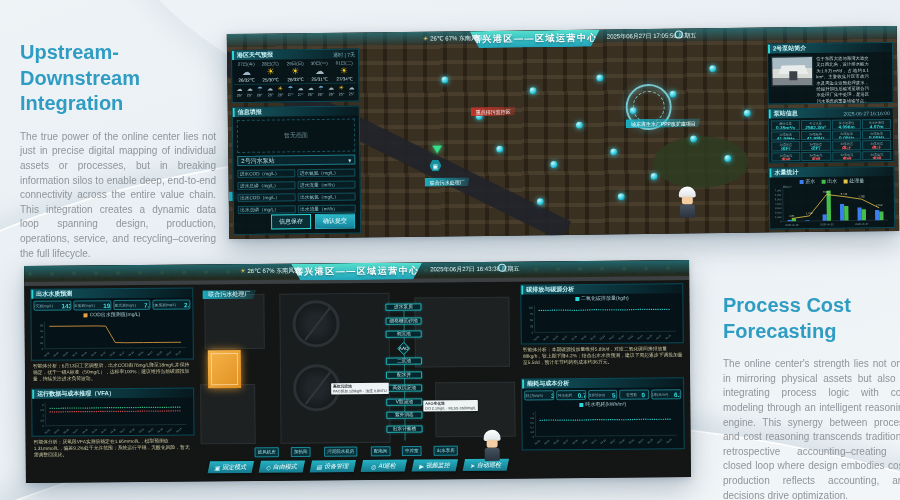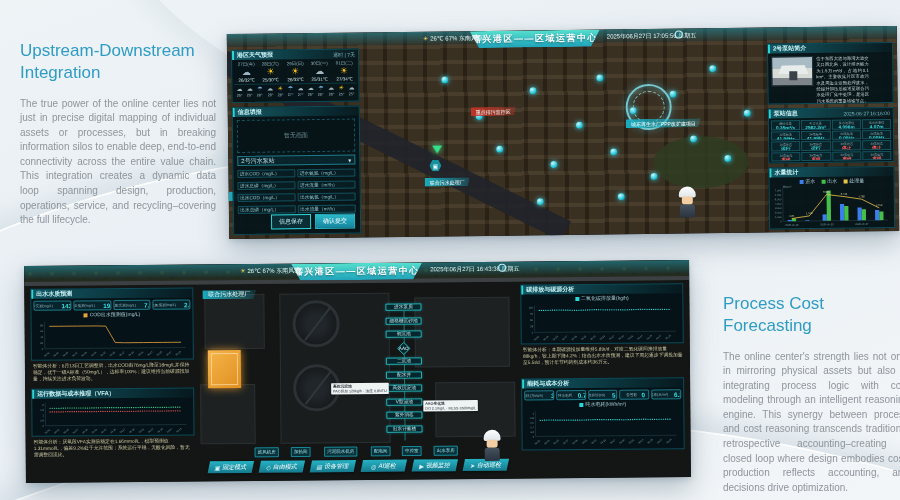--- a/index.html
+++ b/index.html
@@ -5,21 +5,21 @@
   *{margin:0;padding:0;box-sizing:border-box}
   html,body{width:900px;height:500px;overflow:hidden}
   body{font-family:"Liberation Sans","DejaVu Sans",sans-serif;background:linear-gradient(160deg,#eef3f6 0%,#e9eff4 40%,#f2f6f8 100%);position:relative}
   .wave{position:absolute;border-radius:50%;pointer-events:none}
   .wave1{width:1400px;height:700px;left:-250px;top:150px;box-shadow:0 -2px 0 rgba(255,255,255,.9), 0 -14px 18px rgba(190,205,215,.35)}
   .wave2{width:1600px;height:800px;left:-300px;top:420px;box-shadow:0 -2px 0 rgba(255,255,255,.95), 0 -16px 22px rgba(185,200,212,.4)}
   .wave3{width:1200px;height:600px;left:100px;top:-430px;box-shadow:0 18px 20px rgba(200,212,220,.30)}
 
   
   .tblock{position:absolute;width:196px}
-  .tblock h2{color:#2f9cc3;font-size:17px;font-weight:normal;line-height:1.28;margin-bottom:13px}
+  .tblock h2{color:#2f9cc3;font-size:20px;font-weight:bold;line-height:1.28;margin-bottom:13px}
   .tblock p{color:#8f959b;font-size:10px;line-height:1.46;text-align:justify}
   #upstream-block{left:20px;top:40px}
   #process-block{left:723px;top:293px;width:186px}
 
   
   .dash{position:absolute;background:#0a0f12;box-shadow:0 12px 28px rgba(70,95,115,.35),0 2px 6px rgba(70,95,115,.25);overflow:hidden}
   .hstrip{position:absolute;left:0;top:0;width:100%;height:13px;background:linear-gradient(180deg,rgba(32,150,170,.55),rgba(10,70,90,.15));z-index:30}
   .htrap{position:absolute;top:0;height:17px;background:linear-gradient(180deg,#55e0cd,#1fa3ba);clip-path:polygon(0 0,100% 0,93% 100%,7% 100%);display:flex;align-items:center;justify-content:center;z-index:31}
   .htrap span{color:#fff;font-size:9px;font-weight:bold;letter-spacing:1.5px;text-shadow:0 1px 2px rgba(0,40,60,.5)}
   .hinfo{position:absolute;top:3px;font-size:6px;color:#dff6f8;z-index:32;white-space:nowrap}

